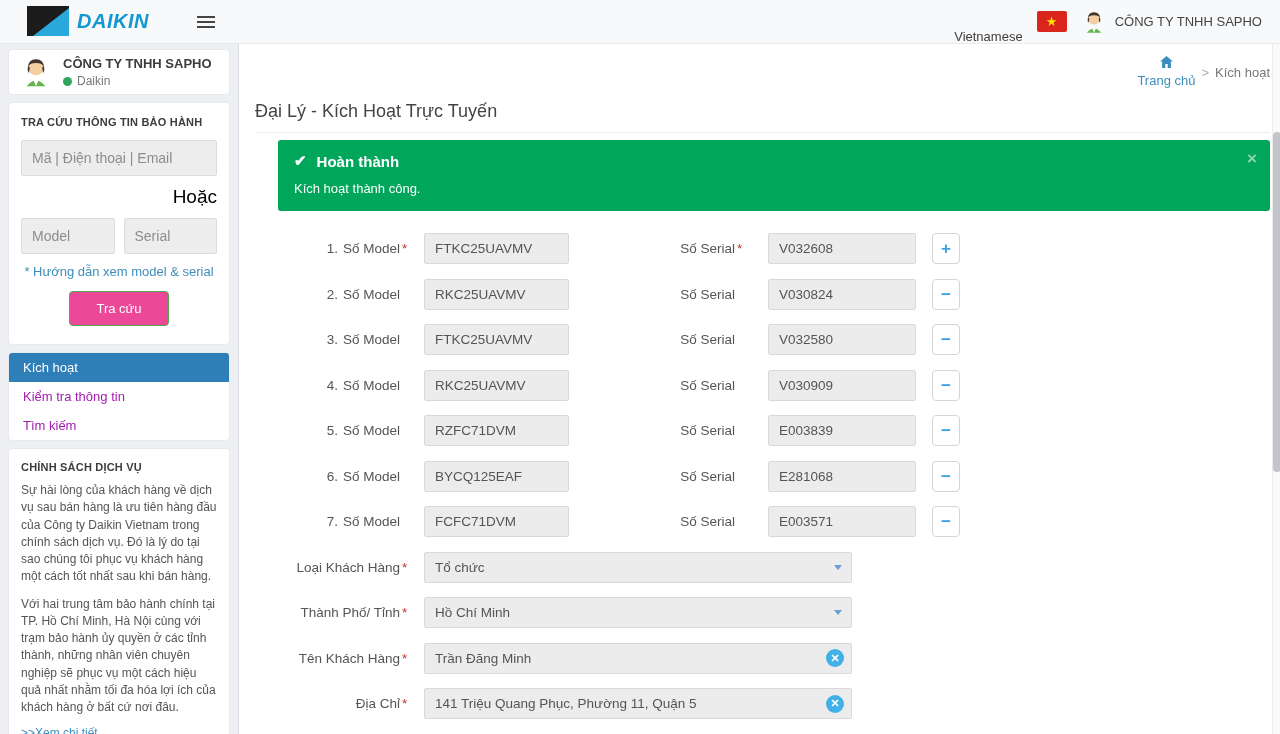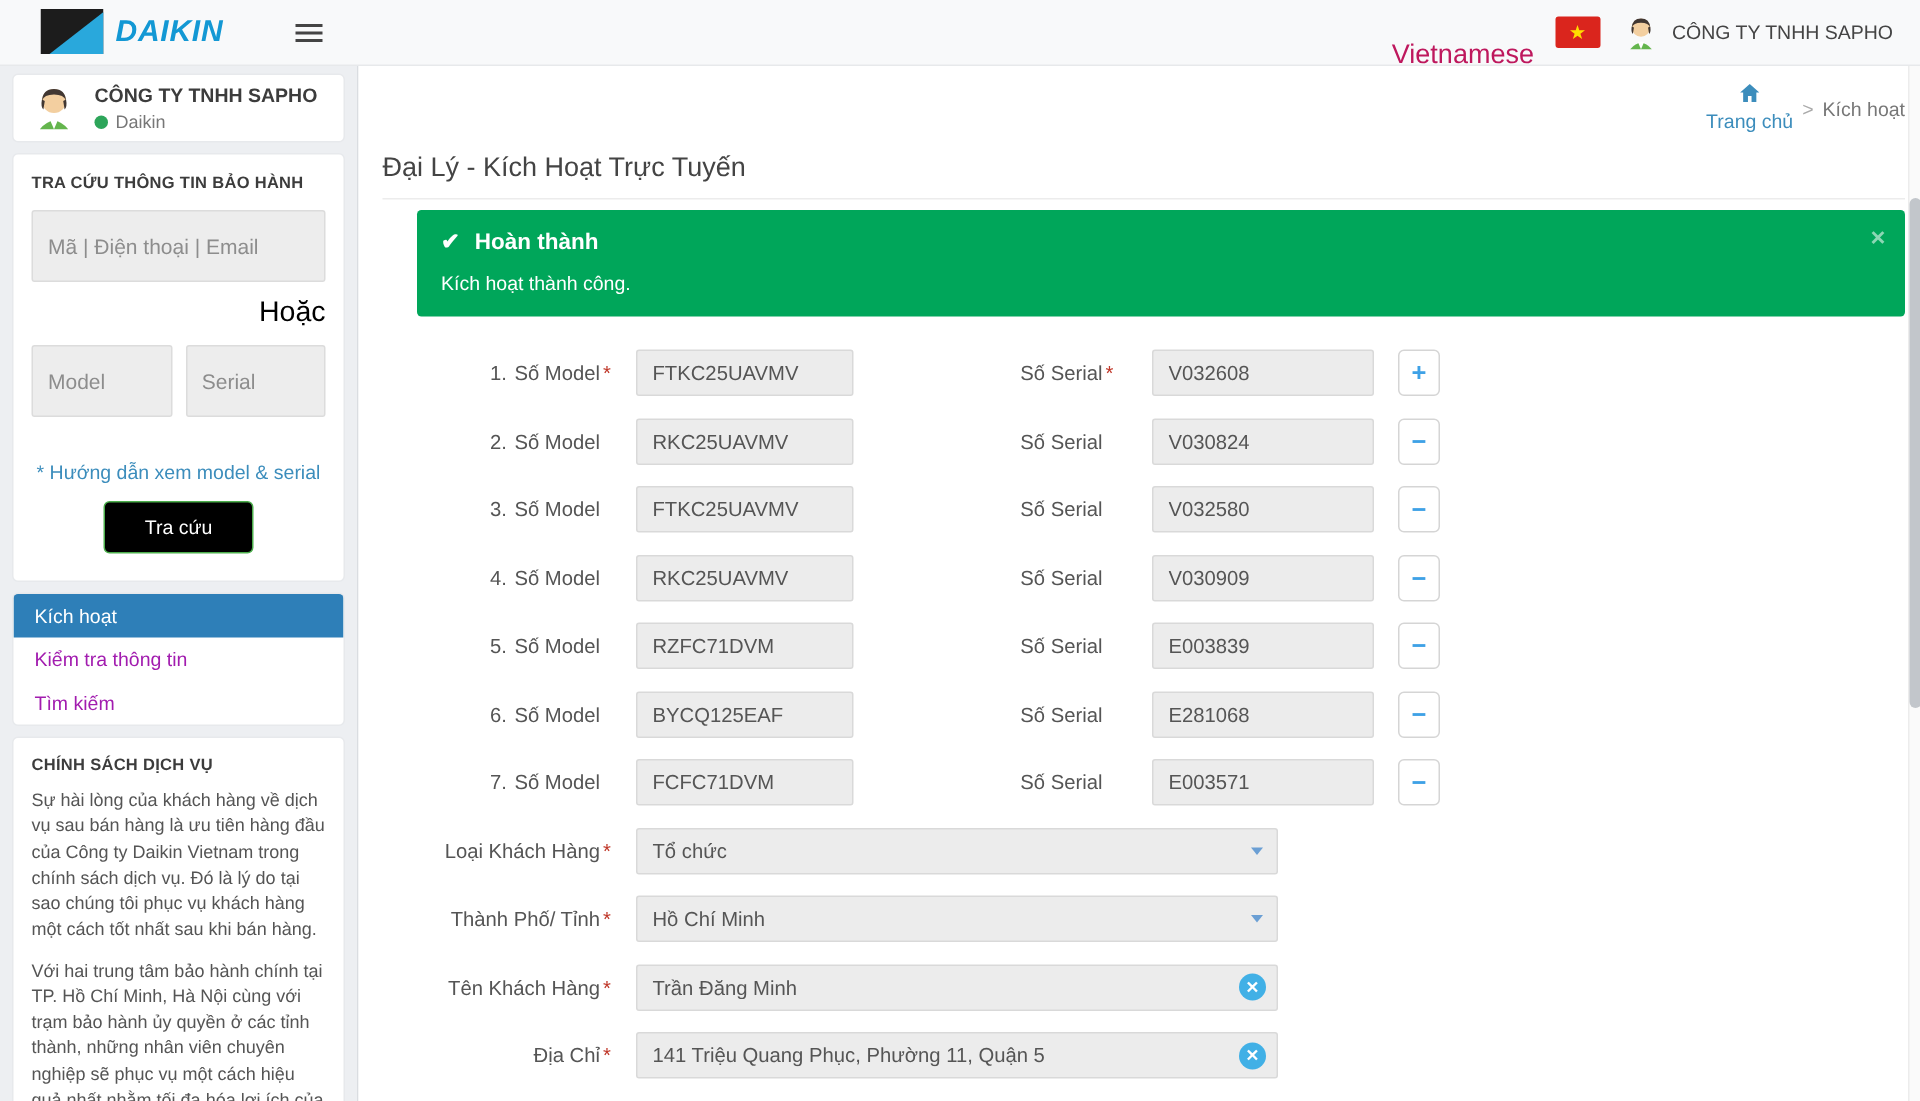--- a/index.html
+++ b/index.html
@@ -7,49 +7,49 @@
     font-family:"Liberation Sans", sans-serif; color:#555; }
 
   
   .topbar { height:44px; background:#f8f9fa; border-bottom:1px solid #e7e9eb;
     display:flex; align-items:center; padding:0 18px 0 27px; }
   .logo { display:flex; align-items:center; gap:8px; }
   .brand-text { font-size:20px; font-weight:bold; font-style:italic; color:#1398d4; letter-spacing:.5px; }
   .hamburger { margin-left:48px; width:18px; cursor:pointer; }
   .hamburger span { display:block; height:2px; background:#444; margin:3px 0; }
   .topbar-right { margin-left:auto; display:flex; align-items:center; gap:14px; }
-  .lang-label { font-size:18px; color:#be185d;margin-top:30px; }
+  .lang-label { font-size:13px; color:#404040;margin-top:30px; }
   .flag { width:30px; height:21px; background:#da251d; border-radius:2px;
     display:flex; align-items:center; justify-content:center; color:#ffde00; font-size:13px; }
   .account { display:flex; align-items:center; gap:8px; font-size:13px; color:#444; }
 
   
   .content { display:flex; height:690px; }
 
   
   .sidebar { width:239px; background:#edeff2; border-right:1px solid #dadde1;
     padding:5px 8px 0 8px; overflow:hidden; }
   .card { background:#fff; border:1px solid #e7e9ec; border-radius:4px; margin-bottom:7px; }
   .user-card { display:flex; align-items:center; gap:10px; padding:5px 10px; }
   .user-name { font-size:13px; font-weight:bold; color:#3c3c3c; }
   .user-status { font-size:12px; color:#777; display:flex; align-items:center; gap:5px; margin-top:3px; }
   .dot { width:9px; height:9px; border-radius:50%; background:#2da55a; display:inline-block; }
 
   .lookup-card { padding:13px 12px 12px; }
   .card-heading { font-size:11px; font-weight:bold; color:#3c3c3c; letter-spacing:.2px; }
   .lookup-card .card-heading { margin-bottom:12px; }
-  .tx { width:100%; height:48px; background:#ededed; border:1px solid #dcdcdc; border-radius:2px;
+  .tx { width:100%; height:36px; background:#ededed; border:1px solid #dcdcdc; border-radius:2px;
     padding:0 10px; font-size:14px; color:#555; font-family:"Liberation Sans",sans-serif; }
   .tx::placeholder { color:#8d8d8d; }
   .or-text { text-align:right; font-size:19px; color:#000000; margin:10px 0; }
   .two-col { display:flex; gap:9px; }
   .two-col .tx { width:50%; }
   .guide-link { display:block; text-align:center; font-size:13px; color:#3c8dbc;
-    margin:29px 0 12px; text-decoration:none; }
-  .btn-green { display:block; margin:0 auto 6px; background:#000000; border:1px solid #4cae4c;
+    margin:10px 0 12px; text-decoration:none; }
+  .btn-green { display:block; margin:0 auto 6px; background:#ec4899; border:1px solid #4cae4c;
     color:#fff; font-size:13px; padding:9px 26px; border-radius:4px; cursor:pointer;
     font-family:"Liberation Sans",sans-serif; }
 
   .menu-card { overflow:hidden; }
   .menu-item { font-size:13px; color:#a21caf; padding:7px 14px; cursor:pointer; }
   .menu-item.active { background:#2e7fb8; color:#fff; }
 
   .policy-card { padding:12px; }
   .policy-card .card-heading { margin-bottom:9px; }
   .policy-p { font-size:12px; color:#555; line-height:1.44; margin-bottom:10px; }

